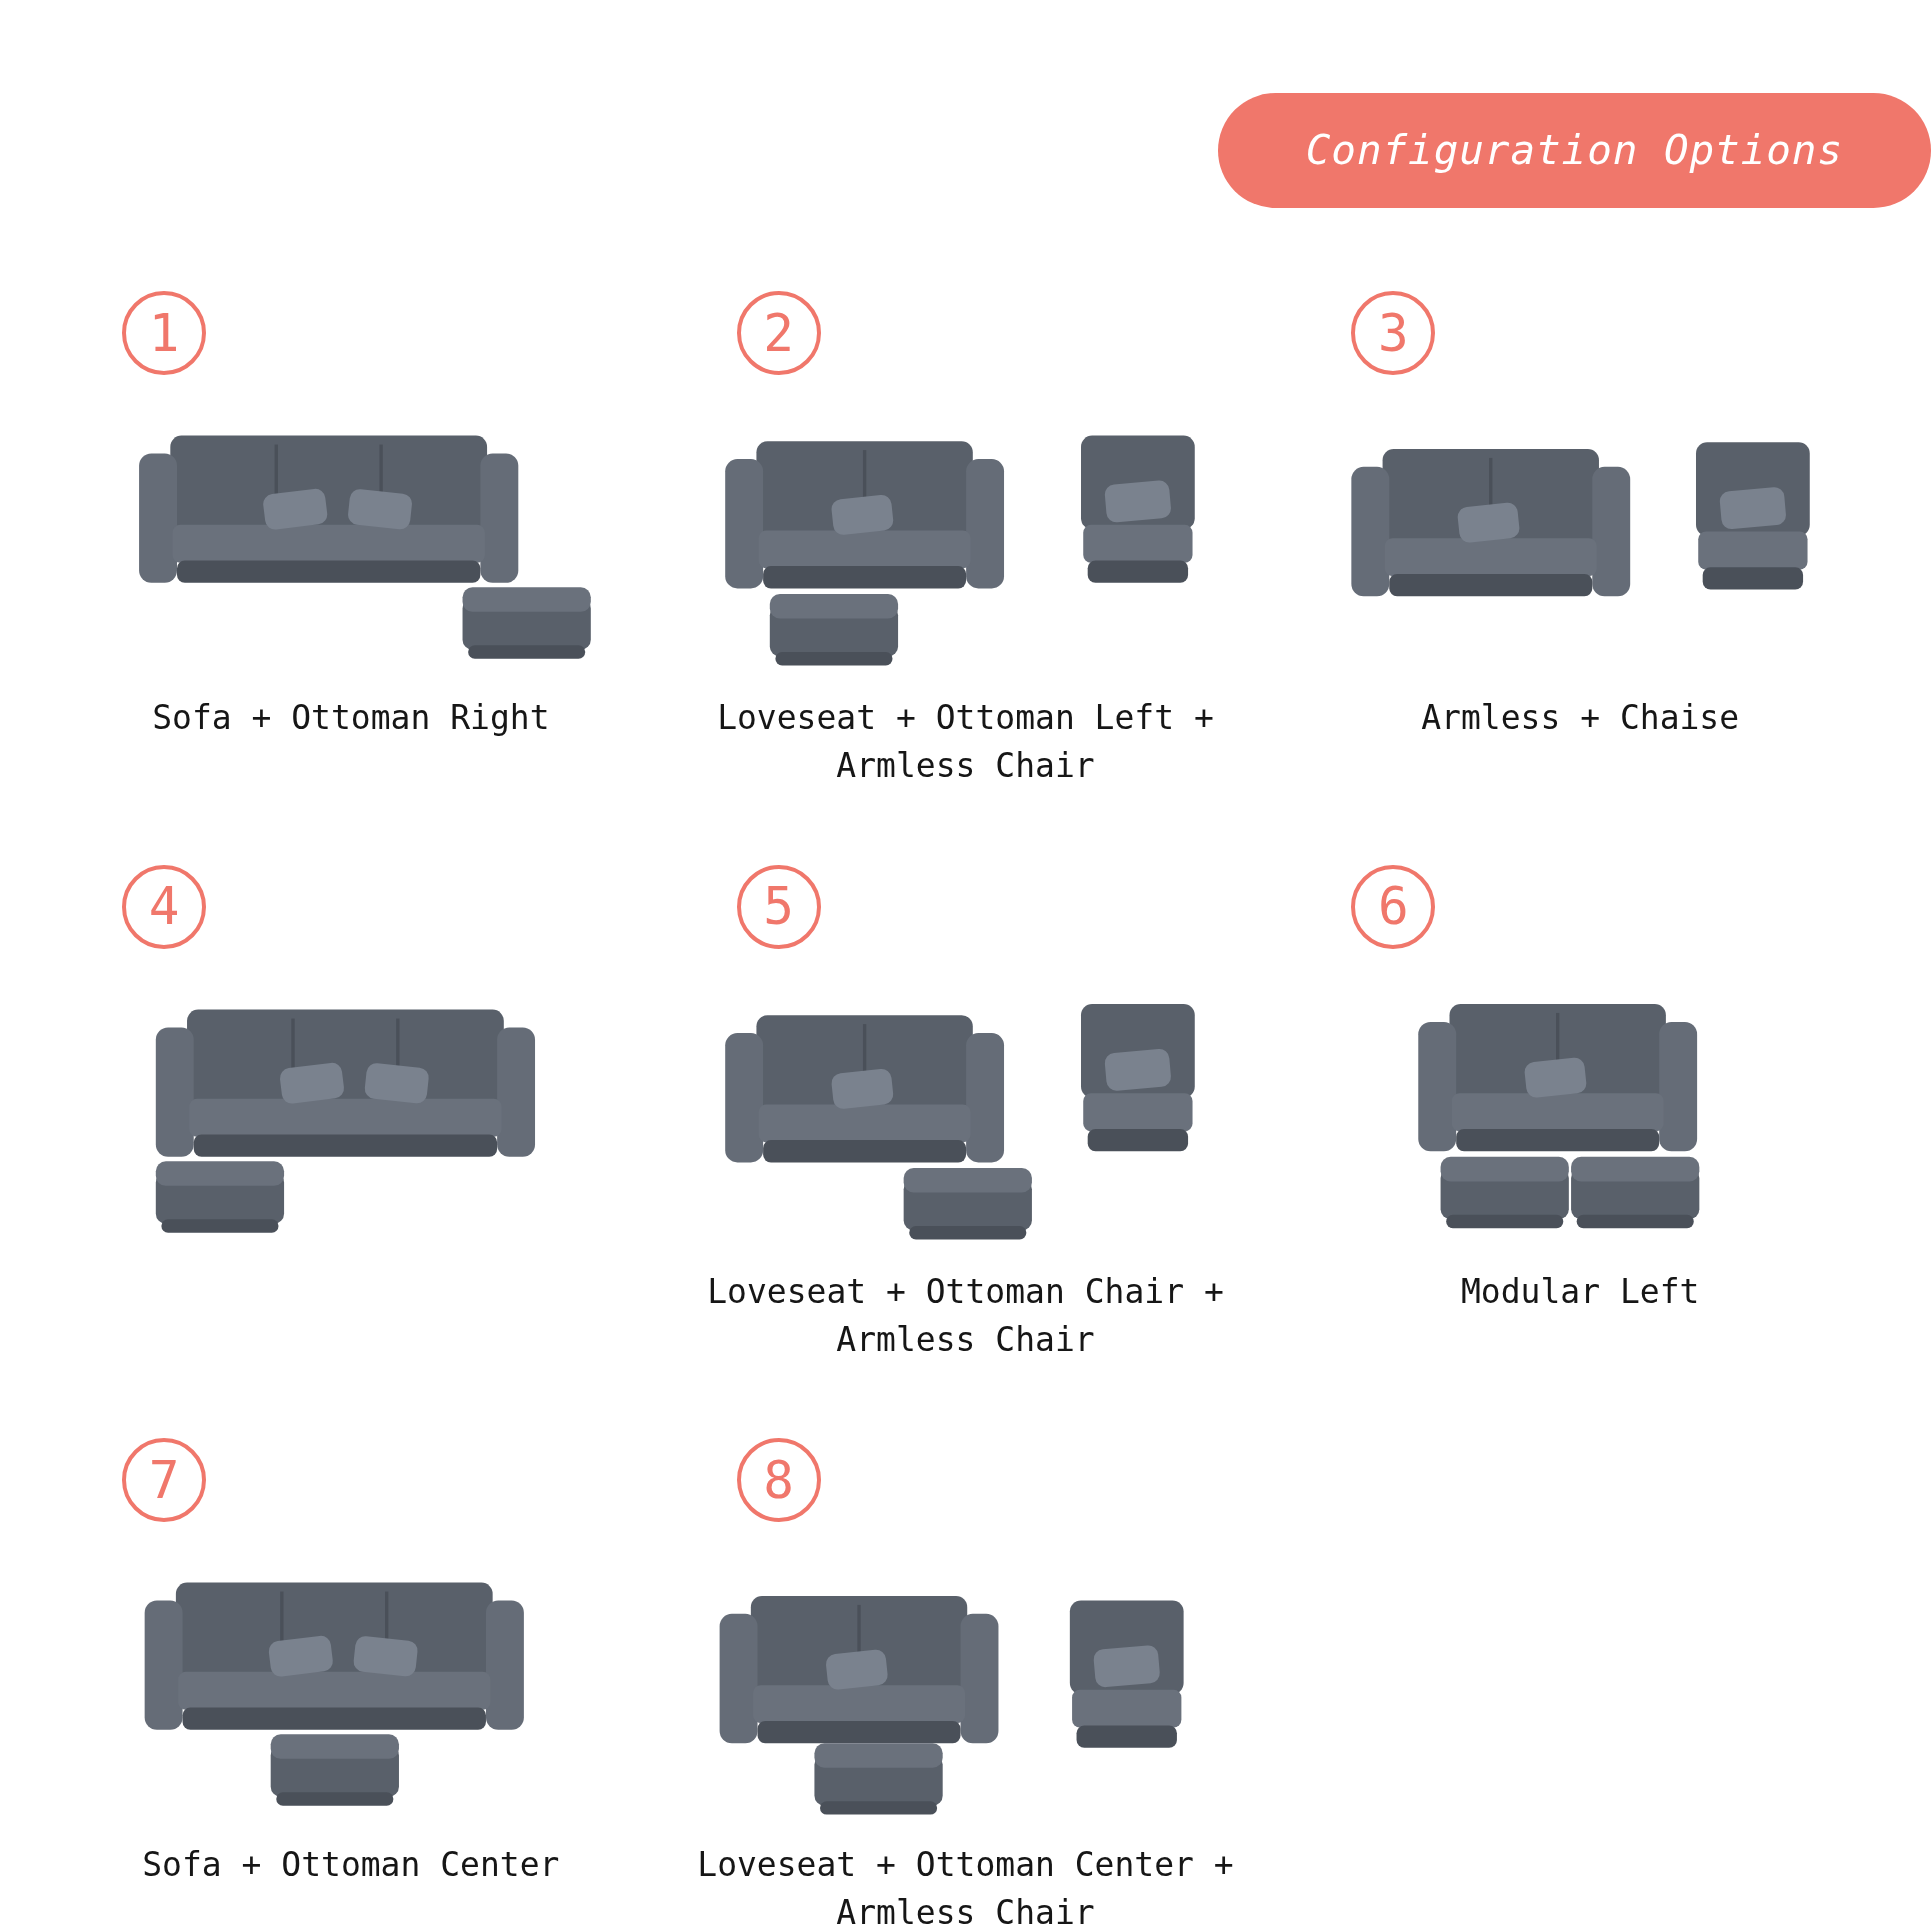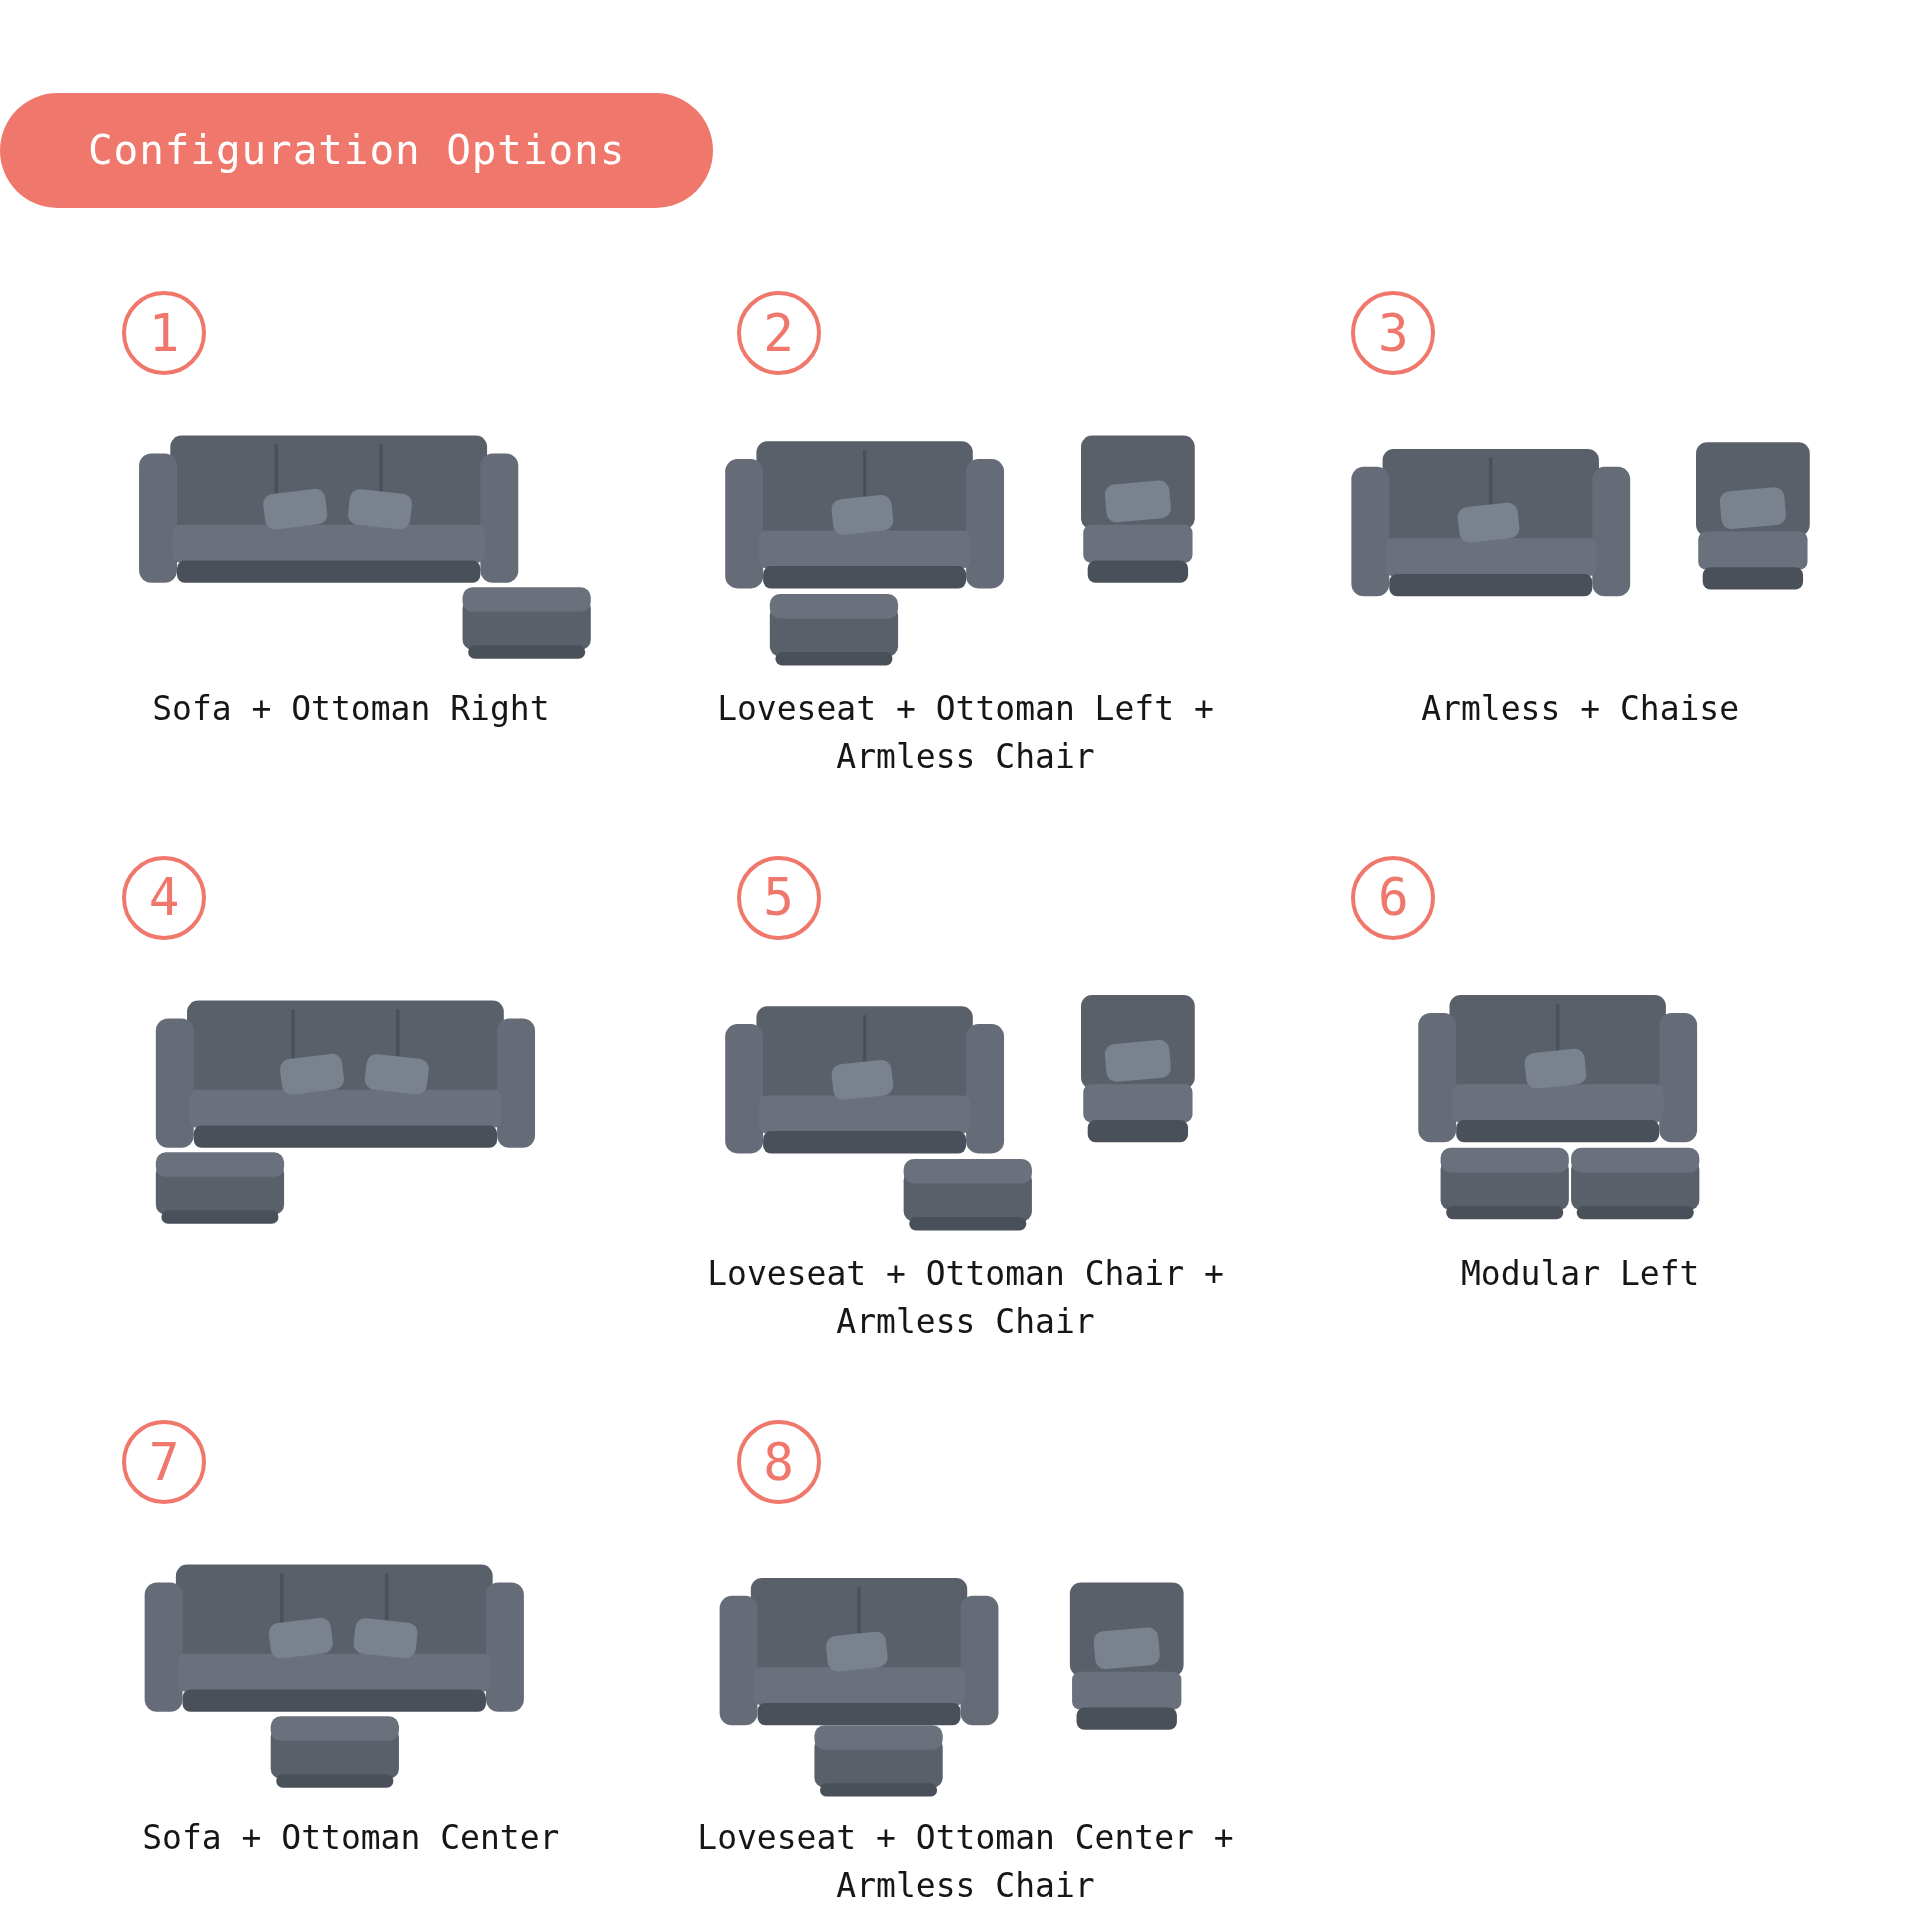--- a/index.html
+++ b/index.html
@@ -9,21 +9,21 @@
     --sofa-arm:#656c77;
     --sofa-seat:#6a717c;
     --sofa-dark:#4a5059;
     --sofa-pillow:#7a828e;
   }
   *{box-sizing:border-box;}
   html,body{margin:0;padding:0;background:#ffffff;}
   body{font-family:"DejaVu Sans Mono","Liberation Mono",monospace;color:var(--ink);}
   .page{width:1931px;height:1931px;position:relative;overflow:hidden;background:#ffffff;}
 
-  .header-wrap{display:flex;justify-content:flex-start;padding-top:93px;}
+  .header-wrap{display:flex;justify-content:flex-end;padding-top:93px;font-style:italic;}
   .pill{
     background:var(--accent);
     color:#ffffff;
     font-size:41px;
     line-height:1;
     padding:37px 88px;
     border-radius:79px;
     letter-spacing:0.9px;
     white-space:nowrap;
   }
@@ -51,21 +51,21 @@
     width:544px;height:290px;
     align-self:center;
     display:block;
   }
   .caption{
     align-self:center;
     text-align:center;
     font-size:33px;
     line-height:1.45;
     max-width:562px;
-    margin-top:4px;
+    margin-top:13px;
     color:var(--ink);
     letter-spacing:0px;
   }
 
   
   .sf-base{fill:var(--sofa-base);}
   .sf-arm{fill:var(--sofa-arm);}
   .sf-seat{fill:var(--sofa-seat);}
   .sf-dark{fill:var(--sofa-dark);}
   .sf-pillow{fill:var(--sofa-pillow);}

